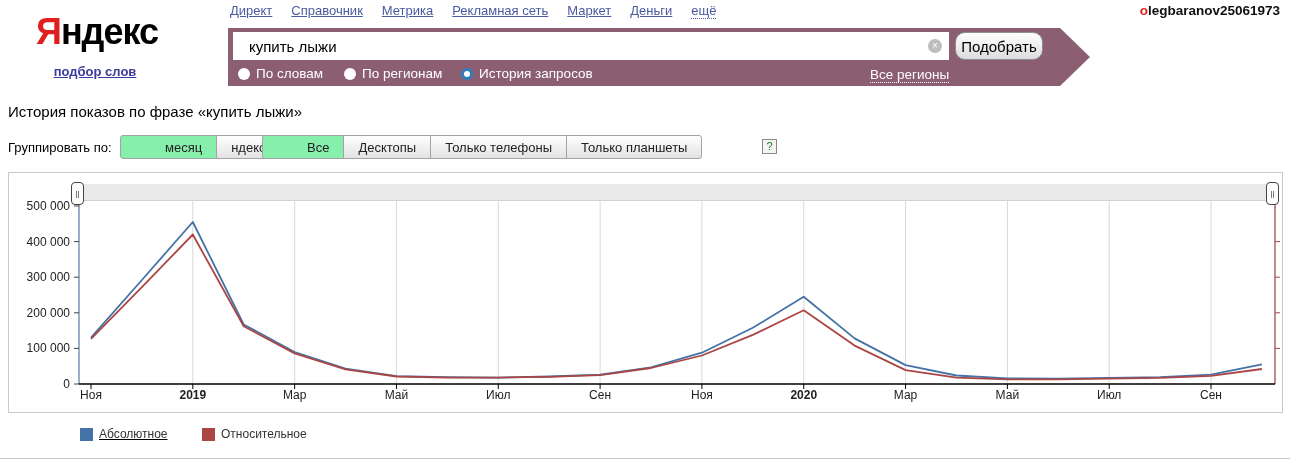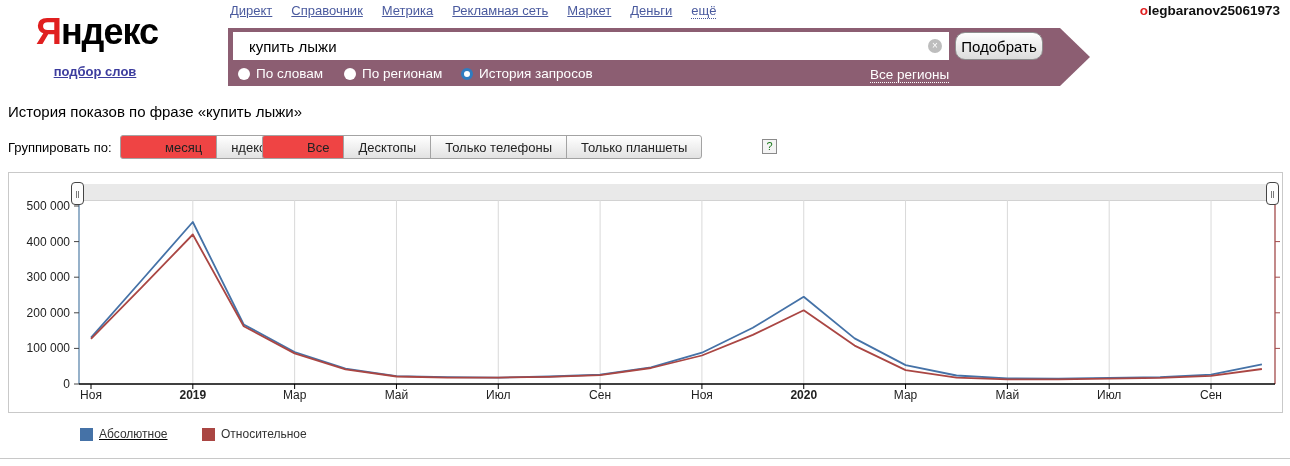--- a/index.html
+++ b/index.html
@@ -34,21 +34,21 @@
   .mode.sel .dot { width:12px; height:12px; background:#fff; border:3px solid #2f7cc0; }
   .mode span.lbl { font-size:13.5px; }
   .m1{ width:106px; } .m2{ width:117px; }
   .regions { position:absolute; left:642px; top:39px; color:#fff; border-bottom:1px dotted #fff; cursor:pointer; font-size:13.5px; }
 
   
   .page-title { position:absolute; left:8px; top:103px; font-size:15px; color:#000; }
   .groupby-label { position:absolute; left:8px; top:140px; color:#000; }
   .btn { background:linear-gradient(#ffffff,#e2e2e2); border:1px solid #a3a3a3; height:24px; padding:0 14px;
          font-family:"Liberation Sans",sans-serif; font-size:13px; color:#222; cursor:pointer; }
-  .btn.sel { background:#ef4444;padding-left:44px; }
+  .btn.sel { background:#86efac;padding-left:44px; }
   .seg { position:absolute; top:135px; display:flex; }
   .seg .btn + .btn { margin-left:-1px; }
   .seg .btn:first-child { border-radius:3px 0 0 3px; }
   .seg .btn:last-child { border-radius:0 3px 3px 0; }
   .seg-group { left:120px; }
   .seg-tabs { left:262px; }
   .help-box { position:absolute; left:762px; top:139px; width:15px; height:15px; border:1px solid #8a8a8a;
               background:#f4f4f4; color:#1c7a1c; font-size:11px; line-height:13px; text-align:center; cursor:pointer; }
 
   

